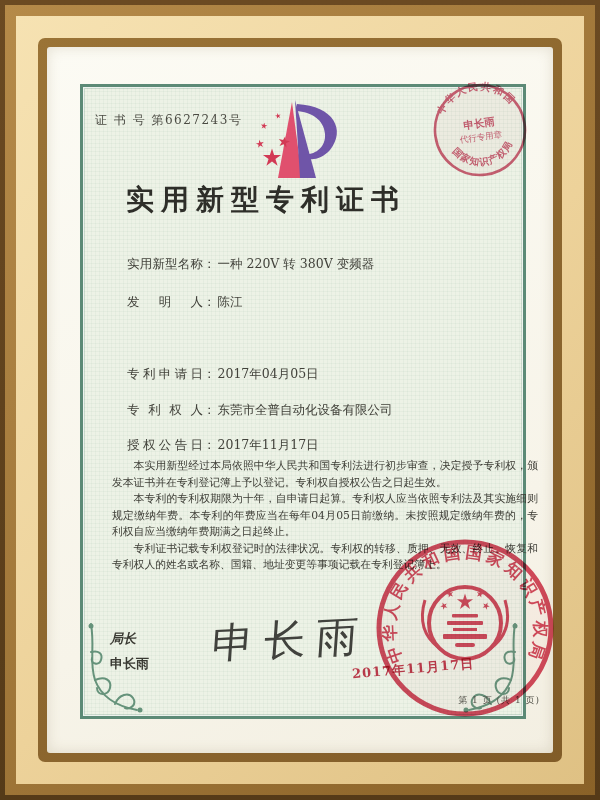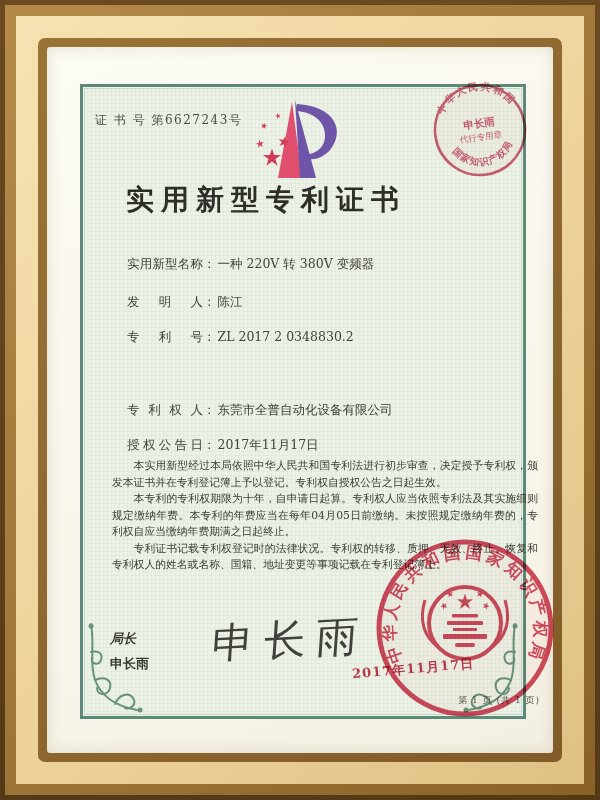--- a/index.html
+++ b/index.html
@@ -105,22 +105,22 @@
     </svg>
 
     <div class="title">实用新型专利证书</div>
 
     <div class="field f0">
       <span class="lbl">实用新型名称</span><span class="colon">：</span><span class="val">一种 220V 转 380V 变频器</span>
     </div>
     <div class="field f1">
       <span class="lbl">发明人</span><span class="colon">：</span><span class="val">陈江</span>
     </div>
-    <div class="field f2">
-      <span class="lbl">专利号</span><span class="colon">：</span><span class="val">ZL 2017 2 0348830.2</span>
+    <div class="field f3">
+      <span class="lbl">专利申请日</span><span class="colon">：</span><span class="val">2017年04月05日</span>
     </div>
     <div class="field f4">
       <span class="lbl">专利权人</span><span class="colon">：</span><span class="val">东莞市全普自动化设备有限公司</span>
     </div>
     <div class="field f5">
       <span class="lbl">授权公告日</span><span class="colon">：</span><span class="val">2017年11月17日</span>
     </div>
 
     <div class="paras">
       <p>本实用新型经过本局依照中华人民共和国专利法进行初步审查，决定授予专利权，颁发本证书并在专利登记簿上予以登记。专利权自授权公告之日起生效。</p>

